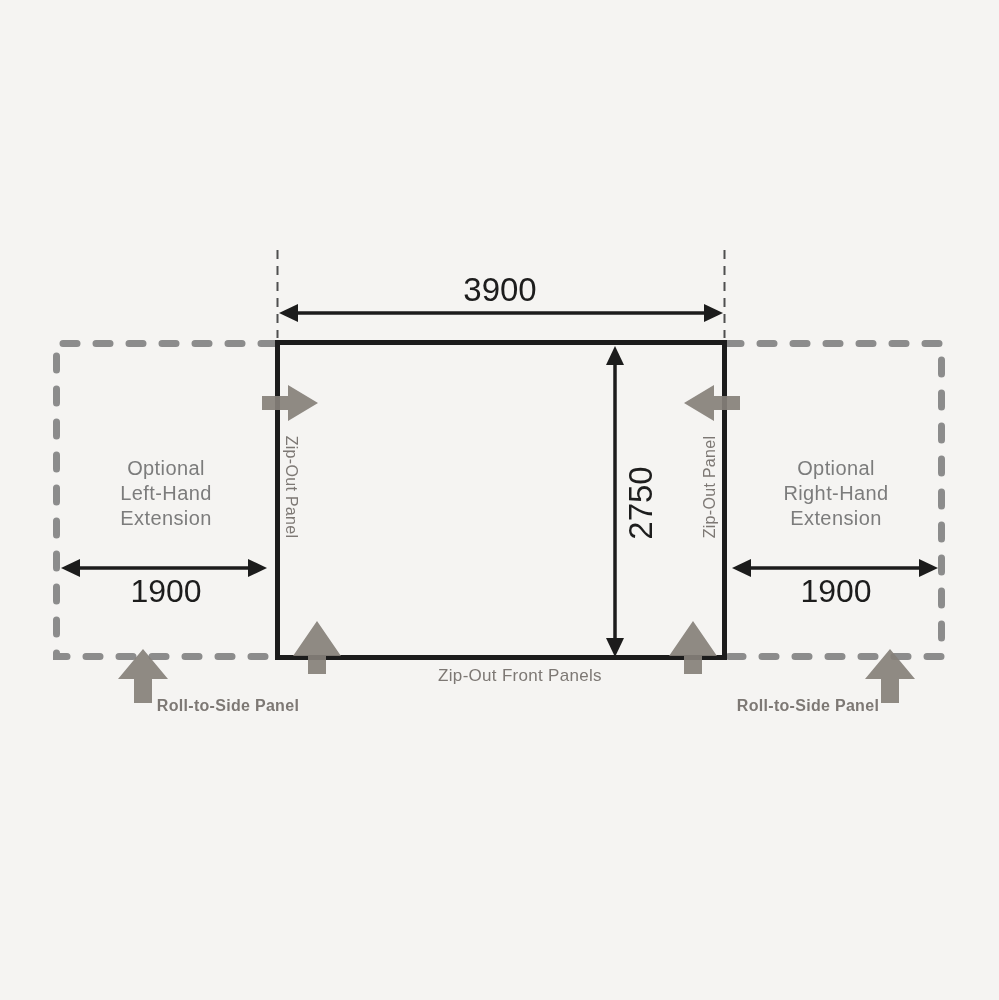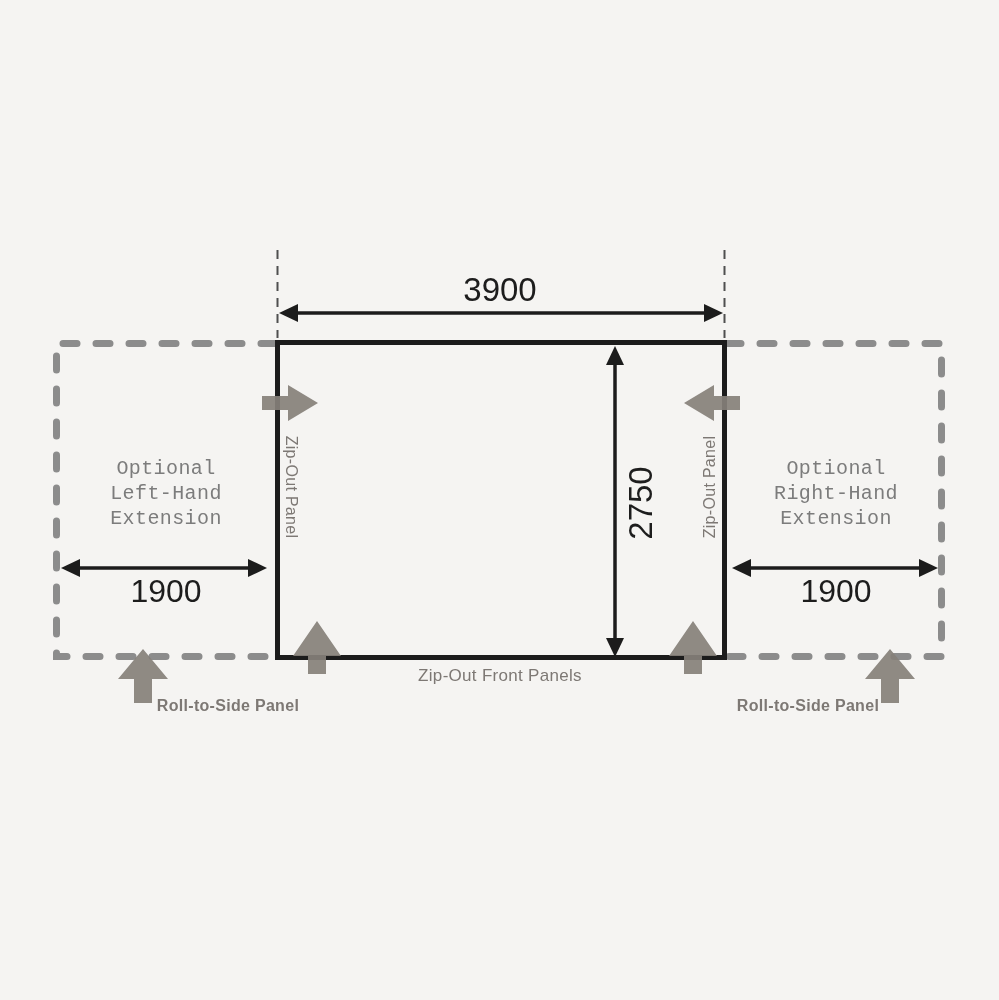--- a/index.html
+++ b/index.html
@@ -35,39 +35,38 @@
   .muted {
     color: #7c7c7c;
   }
   .ext-label {
     font-size: 20px;
     line-height: 25px;
     text-align: center;
     white-space: pre-line;
     transform: translate(-50%, -50%);
     letter-spacing: 0.4px;
-    font-family: Liberation Mono, monospace;
   }
   .panel-label {
     color: #7d7874;
     font-size: 16px;
     letter-spacing: 0.3px;
   }
   .zip-side { font-size: 16px; }
   .front-label { font-size: 17px; transform: translate(-50%, -50%); }
   .roll-label { transform: translate(-50%, -50%); font-weight: bold; }
   .t-3900 { left: 500px; top: 271px; font-size: 33px; }
   .t-2750 { left: 641px; top: 503px; font-size: 33px; }
   .t-1900-left  { left: 166px; top: 573px; font-size: 32px; }
   .t-1900-right { left: 836px; top: 573px; font-size: 32px; }
   .t-opt-left  { left: 166px; top: 493px; }
   .t-opt-right { left: 836px; top: 493px; }
   .t-zip-left  { left: 291px; top: 487px; }
   .t-zip-right { left: 710px; top: 487px; }
-  .t-front { left: 500px; top: 676px; }
+  .t-front { left: 520px; top: 676px; }
   .t-roll-left  { left: 228px; top: 706px; }
   .t-roll-right { left: 808px; top: 706px; }
 </style>
 </head>
 <body>
 
 <div class="canvas">
 
   <svg width="999" height="1000" viewBox="0 0 999 1000">
 

